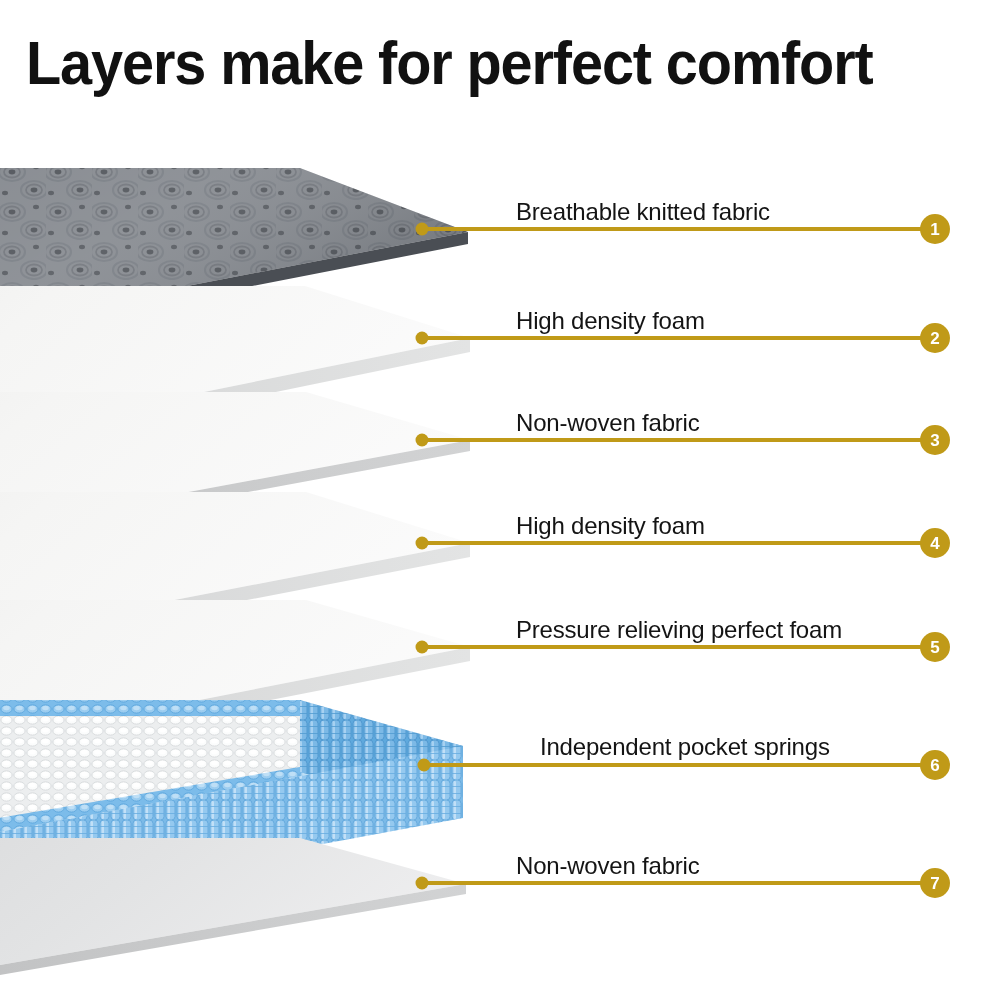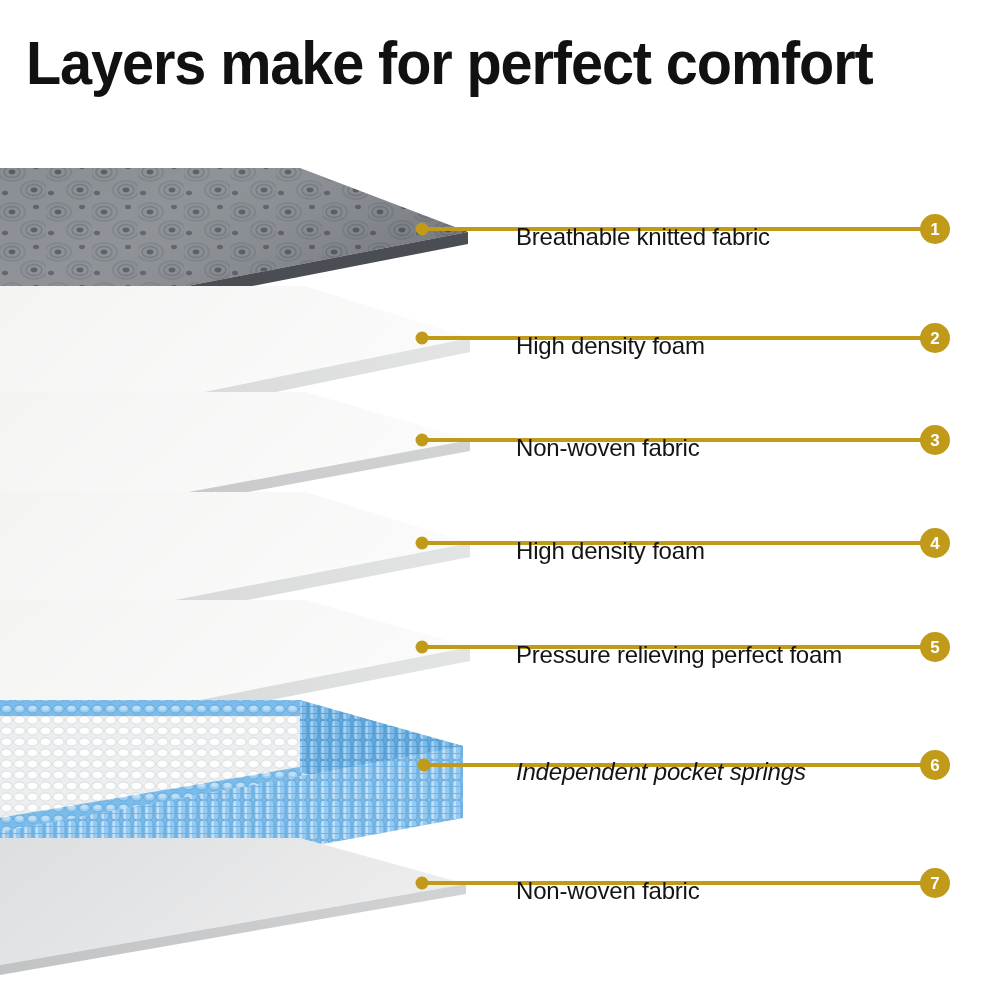--- a/index.html
+++ b/index.html
@@ -28,21 +28,20 @@
   
   .callout { position:absolute; left:0; top:0; width:1000px; height:1000px; pointer-events:none; }
   .co-text {
     position:absolute;
     font-family:"Liberation Sans", sans-serif;
     font-size:24px;
     font-weight:400;
     color:#141414;
     white-space:nowrap;
     letter-spacing:-0.2px;
-    margin-top:25px;
   }
   .co-badge {
     position:absolute;
     width:30px; height:30px;
     border-radius:50%;
     background:#c09a18;
     color:#ffffff;
     font-family:"Liberation Sans", sans-serif;
     font-size:17px;
     font-weight:700;
@@ -222,21 +221,21 @@
 
     <div class="co-text" style="left:516px;top:409px;">Non-woven fabric</div>
     <div class="co-badge" style="left:920px;top:425px;">3</div>
 
     <div class="co-text" style="left:516px;top:512px;">High density foam</div>
     <div class="co-badge" style="left:920px;top:528px;">4</div>
 
     <div class="co-text" style="left:516px;top:616px;">Pressure relieving perfect foam</div>
     <div class="co-badge" style="left:920px;top:632px;">5</div>
 
-    <div class="co-text" style="left:516px;top:733px;font-style:italic;">Independent pocket springs</div>
+    <div class="co-text" style="left:540px;top:733px;">Independent pocket springs</div>
     <div class="co-badge" style="left:920px;top:750px;">6</div>
 
     <div class="co-text" style="left:516px;top:852px;">Non-woven fabric</div>
     <div class="co-badge" style="left:920px;top:868px;">7</div>
 
   </div>
 
 </div>
 
 </body></html>

